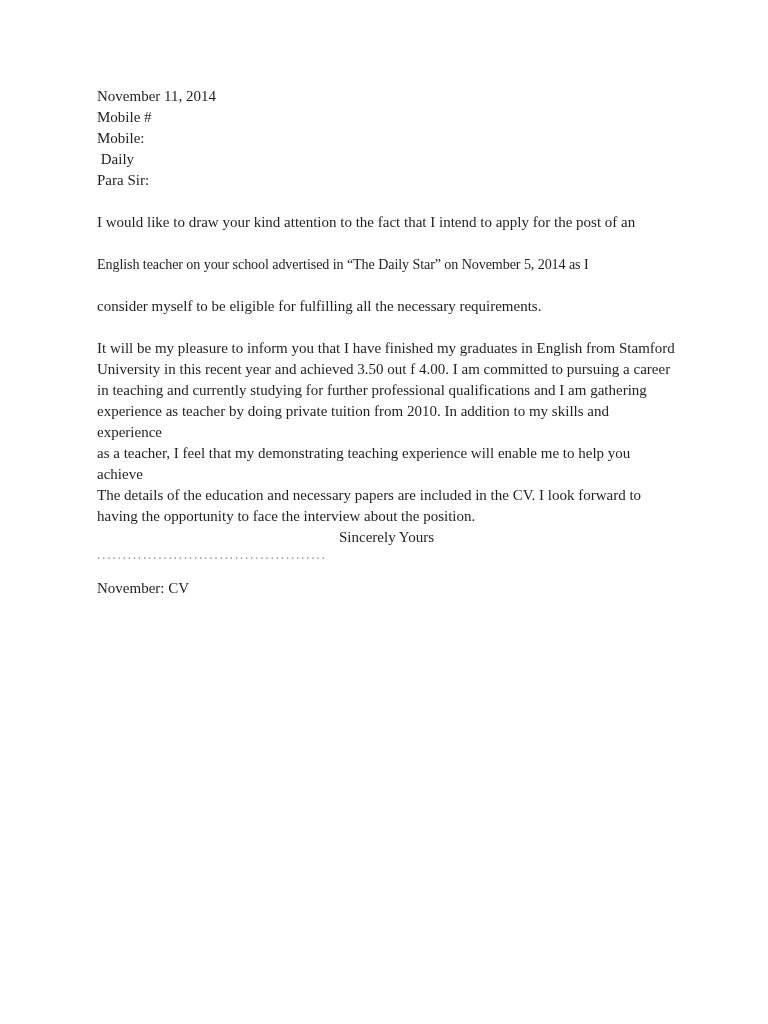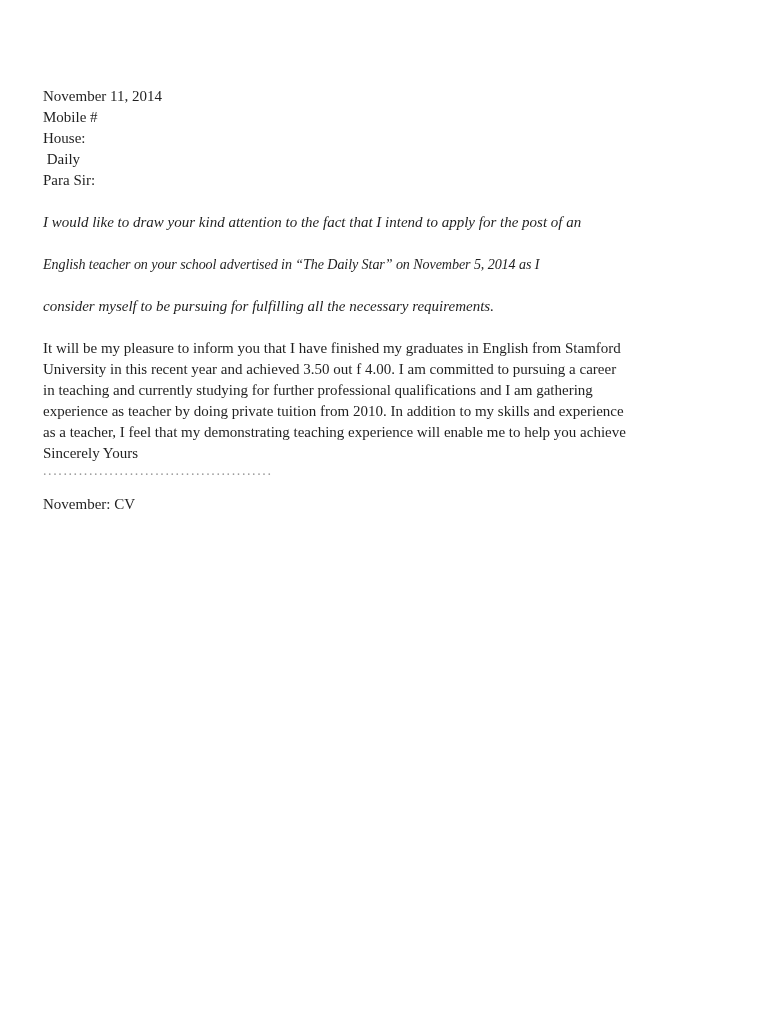--- a/index.html
+++ b/index.html
@@ -11,80 +11,82 @@
     width: 768px;
     height: 1024px;
     overflow: hidden;
     font-family: "Liberation Serif", serif;
     color: #1f1f1f;
   }
   .page {
     box-sizing: border-box;
     width: 768px;
     height: 1024px;
-    padding: 86px 92px 0 43px;
+    padding: 86px 92px 0 97px;
     background: #ffffff;
   }
   .page div, .page p {
     font-size: 15px;
     line-height: 21px;
     margin: 0;
   }
   .date            { margin-bottom: 20px; }
   .sender-line     { margin-bottom: 10px; white-space: pre-wrap; }
   .recipient       { white-space: pre-line; margin-bottom: 12px; }
   .subject         { margin-bottom: 7px; }
   .salutation      { margin-bottom: 10px; }
   .para            { white-space: pre-line; }
-  .para1           { margin-bottom: 16px; font-style: italic; }
+  .para1           { margin-bottom: 16px; }
   .para2           { margin-bottom: 12px; }
   .para3           { margin-bottom: 11px; }
   .line.condensed  {
     transform: scaleX(0.94);
     transform-origin: 0 50%;
     letter-spacing: -0.1px;
   }
-  .closing         { margin-bottom: 17px; }
+  .closing         { margin-bottom: 17px; text-align: center; }
   .signature-dots  {
     font-size: 14px !important;
     line-height: 14px !important;
     letter-spacing: 1.6px;
     color: #9b9b9b;
     margin-bottom: 16px !important;
     white-space: nowrap;
     overflow: hidden;
   }
 </style>
 </head>
 <body>
 
 <div class="page">
 
   <div class="date">November 11, 2014</div>
 
   <div class="sender-line">Mobile #</div>
-  <div class="sender-line">House:</div>
+  <div class="sender-line">Mobile:</div>
   <div class="sender-line"> Daily</div>
 
 
 
   <div class="salutation">Para Sir:</div>
 
   <div class="para para1">
     <div class="line">I would like to draw your kind attention to the fact that I intend to apply for the post of an</div>
     <div class="line condensed">English teacher on your school advertised in “The Daily Star” on November 5, 2014 as I</div>
-    <div class="line">consider myself to be pursuing for fulfilling all the necessary requirements.</div>
+    <div class="line">consider myself to be eligible for fulfilling all the necessary requirements.</div>
   </div>
 
   <div class="para para2">It will be my pleasure to inform you that I have finished my graduates in English from Stamford
 University in this recent year and achieved 3.50 out f 4.00. I am committed to pursuing a career
 in teaching and currently studying for further professional qualifications and I am gathering
 experience as teacher by doing private tuition from 2010. In addition to my skills and experience
 as a teacher, I feel that my demonstrating teaching experience will enable me to help you achieve</div>
 
+  <div class="para para3">The details of the education and necessary papers are included in the CV. I look forward to
+having the opportunity to face the interview about the position.</div>
 
   <div class="closing">Sincerely Yours</div>
 
   <div class="signature-dots">.............................................</div>
 
   <div class="enclosure">November: CV</div>
 
 </div>
 
 </body></html>

